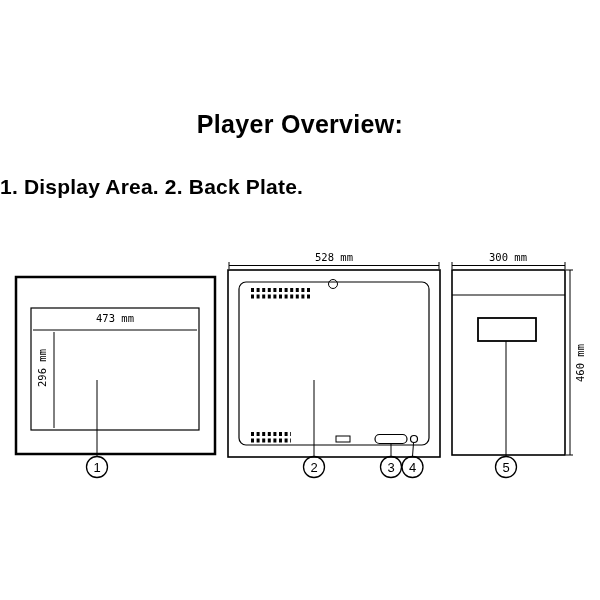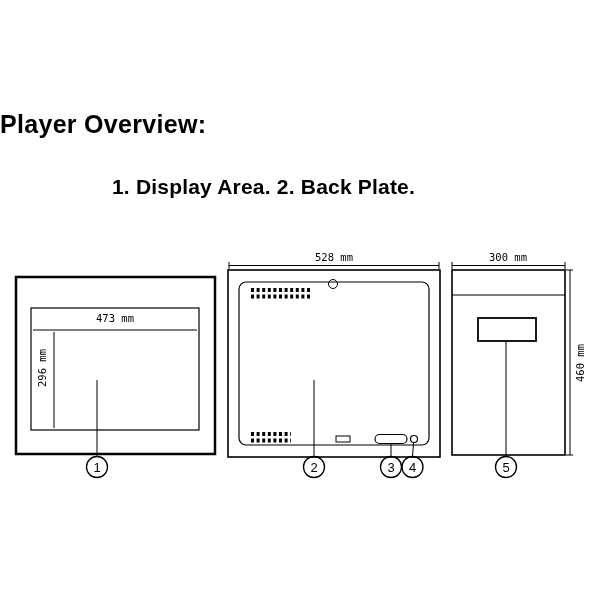--- a/index.html
+++ b/index.html
@@ -3,25 +3,25 @@
 <meta charset="utf-8">
 <style>
   html,body{margin:0;padding:0;}
   body{
     width:600px;height:600px;position:relative;overflow:hidden;
     background:#ffffff;color:#000;
     font-family:"Liberation Sans",sans-serif;
   }
   .page-title{
     position:absolute;top:110px;left:0;width:600px;
-    text-align:left;font-size:25px;font-weight:bold;letter-spacing:.3px;
+    text-align:center;font-size:25px;font-weight:bold;letter-spacing:.3px;
   }
   .legend{
     position:absolute;top:172px;left:0;width:527px;
-    text-align:center;font-size:21px;font-weight:bold;line-height:30px;
+    text-align:left;font-size:21px;font-weight:bold;line-height:30px;
     letter-spacing:.2px;white-space:nowrap;
   }
   .drawing{position:absolute;top:250px;left:0;}
   svg{display:block;}
   svg text{font-family:"DejaVu Sans Mono","Liberation Mono",monospace;font-size:10.5px;fill:#000;stroke:none;}
   svg text.callout-num{font-family:"Liberation Sans",sans-serif;font-size:13px;}
 </style>
 </head>
 <body>
 

